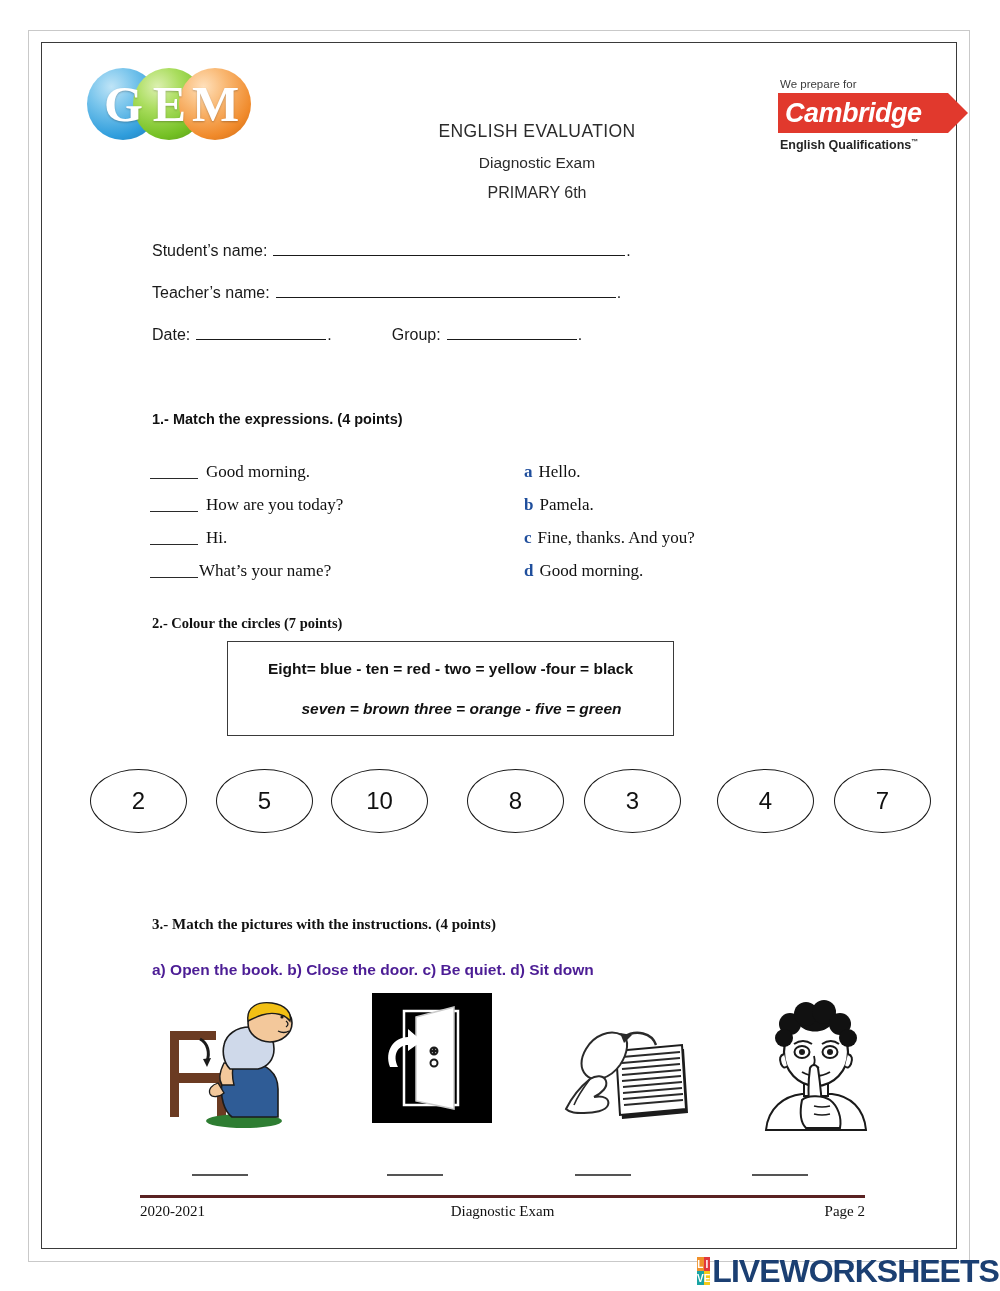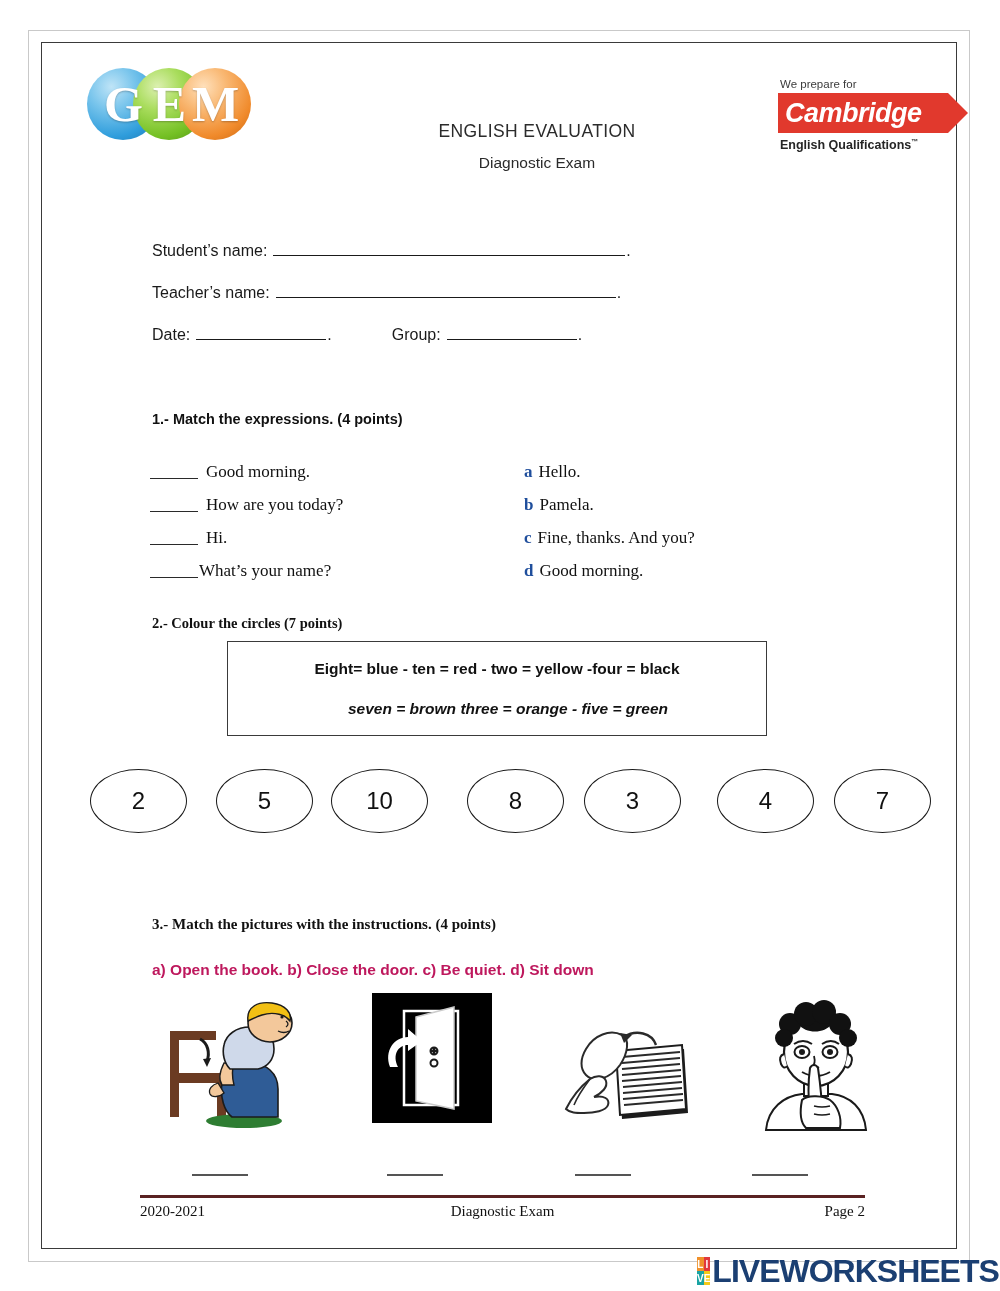--- a/index.html
+++ b/index.html
@@ -101,40 +101,40 @@
   .blank-line{
     display:inline-block;border-bottom:1.4px solid #2a2a2a;width:48px;height:14px;margin-right:8px;
   }
   .blank-line.tight{margin-right:1px;}
   .opt-letter{color:#1f4e9c;font-weight:bold;margin-right:6px;font-family:"Liberation Serif", serif;}
 
   
   .ex2-head{position:absolute;left:110px;top:572px;font-size:14.5px;font-weight:bold;color:#111;
     font-family:"Liberation Serif", serif;}
   .colour-box{
-    position:absolute;left:185px;top:598px;width:540px;height:95px;
+    position:absolute;left:185px;top:598px;width:447px;height:95px;
     border:1.3px solid #3a3a3a;box-sizing:border-box;
   }
   .cb-line{font-size:15.5px;font-weight:bold;color:#111;font-family:"Liberation Sans", sans-serif;}
   .cb-line.one{margin-top:18px;text-align:center;}
   .cb-line.two{margin-top:22px;text-align:center;padding-left:22px;font-style:italic;}
 
   .ovals{position:absolute;left:48px;top:726px;width:830px;height:70px;}
   .oval{
     position:absolute;top:0;width:95px;height:62px;
     border:1.6px solid #1a1a1a;border-radius:50%;
     display:flex;align-items:center;justify-content:center;
     font-size:24px;color:#111;font-family:"Liberation Sans", sans-serif;
     background:#ffffff;
   }
 
   
   .ex3-head{position:absolute;left:110px;top:873px;font-size:15px;font-weight:bold;color:#111;
     font-family:"Liberation Serif", serif;}
-  .ex3-opts{position:absolute;left:110px;top:918px;font-size:15.5px;font-weight:bold;color:#be185d;
+  .ex3-opts{position:absolute;left:110px;top:918px;font-size:15.5px;font-weight:bold;color:#4c1d95;
     font-family:"Liberation Sans", sans-serif;white-space:nowrap;}
 
   .pics{position:absolute;left:0;top:950px;width:916px;height:180px;}
   .pic{position:absolute;top:0;}
 
   .ex3-blanks{position:absolute;left:0;top:1125px;width:916px;height:20px;}
   .ans-blank{position:absolute;top:0;width:56px;border-bottom:2.4px solid #555;height:6px;}
 
   
   .foot-rule{position:absolute;left:98px;top:1152px;width:725px;height:3px;background:#5a2222;}
@@ -175,20 +175,21 @@
       <div class="camb-banner">
         <span class="ctext">Cambridge</span>
         <span class="camb-arrow"></span>
       </div>
       <div class="camb-bot"><span>English Qualifications</span><sup>™</sup></div>
     </div>
 
     <div class="titles">
       <div class="t1">ENGLISH EVALUATION</div>
       <div class="t2">Diagnostic Exam</div>
+      <div class="t3">PRIMARY 6th</div>
     </div>
 
     <div class="fields">
       <div class="frow">
         <span class="flabel">Student’s name:</span>
         <span class="fline long"></span>
         <span class="fdot">.</span>
       </div>
       <div class="frow">
         <span class="flabel">Teacher’s name:</span>

